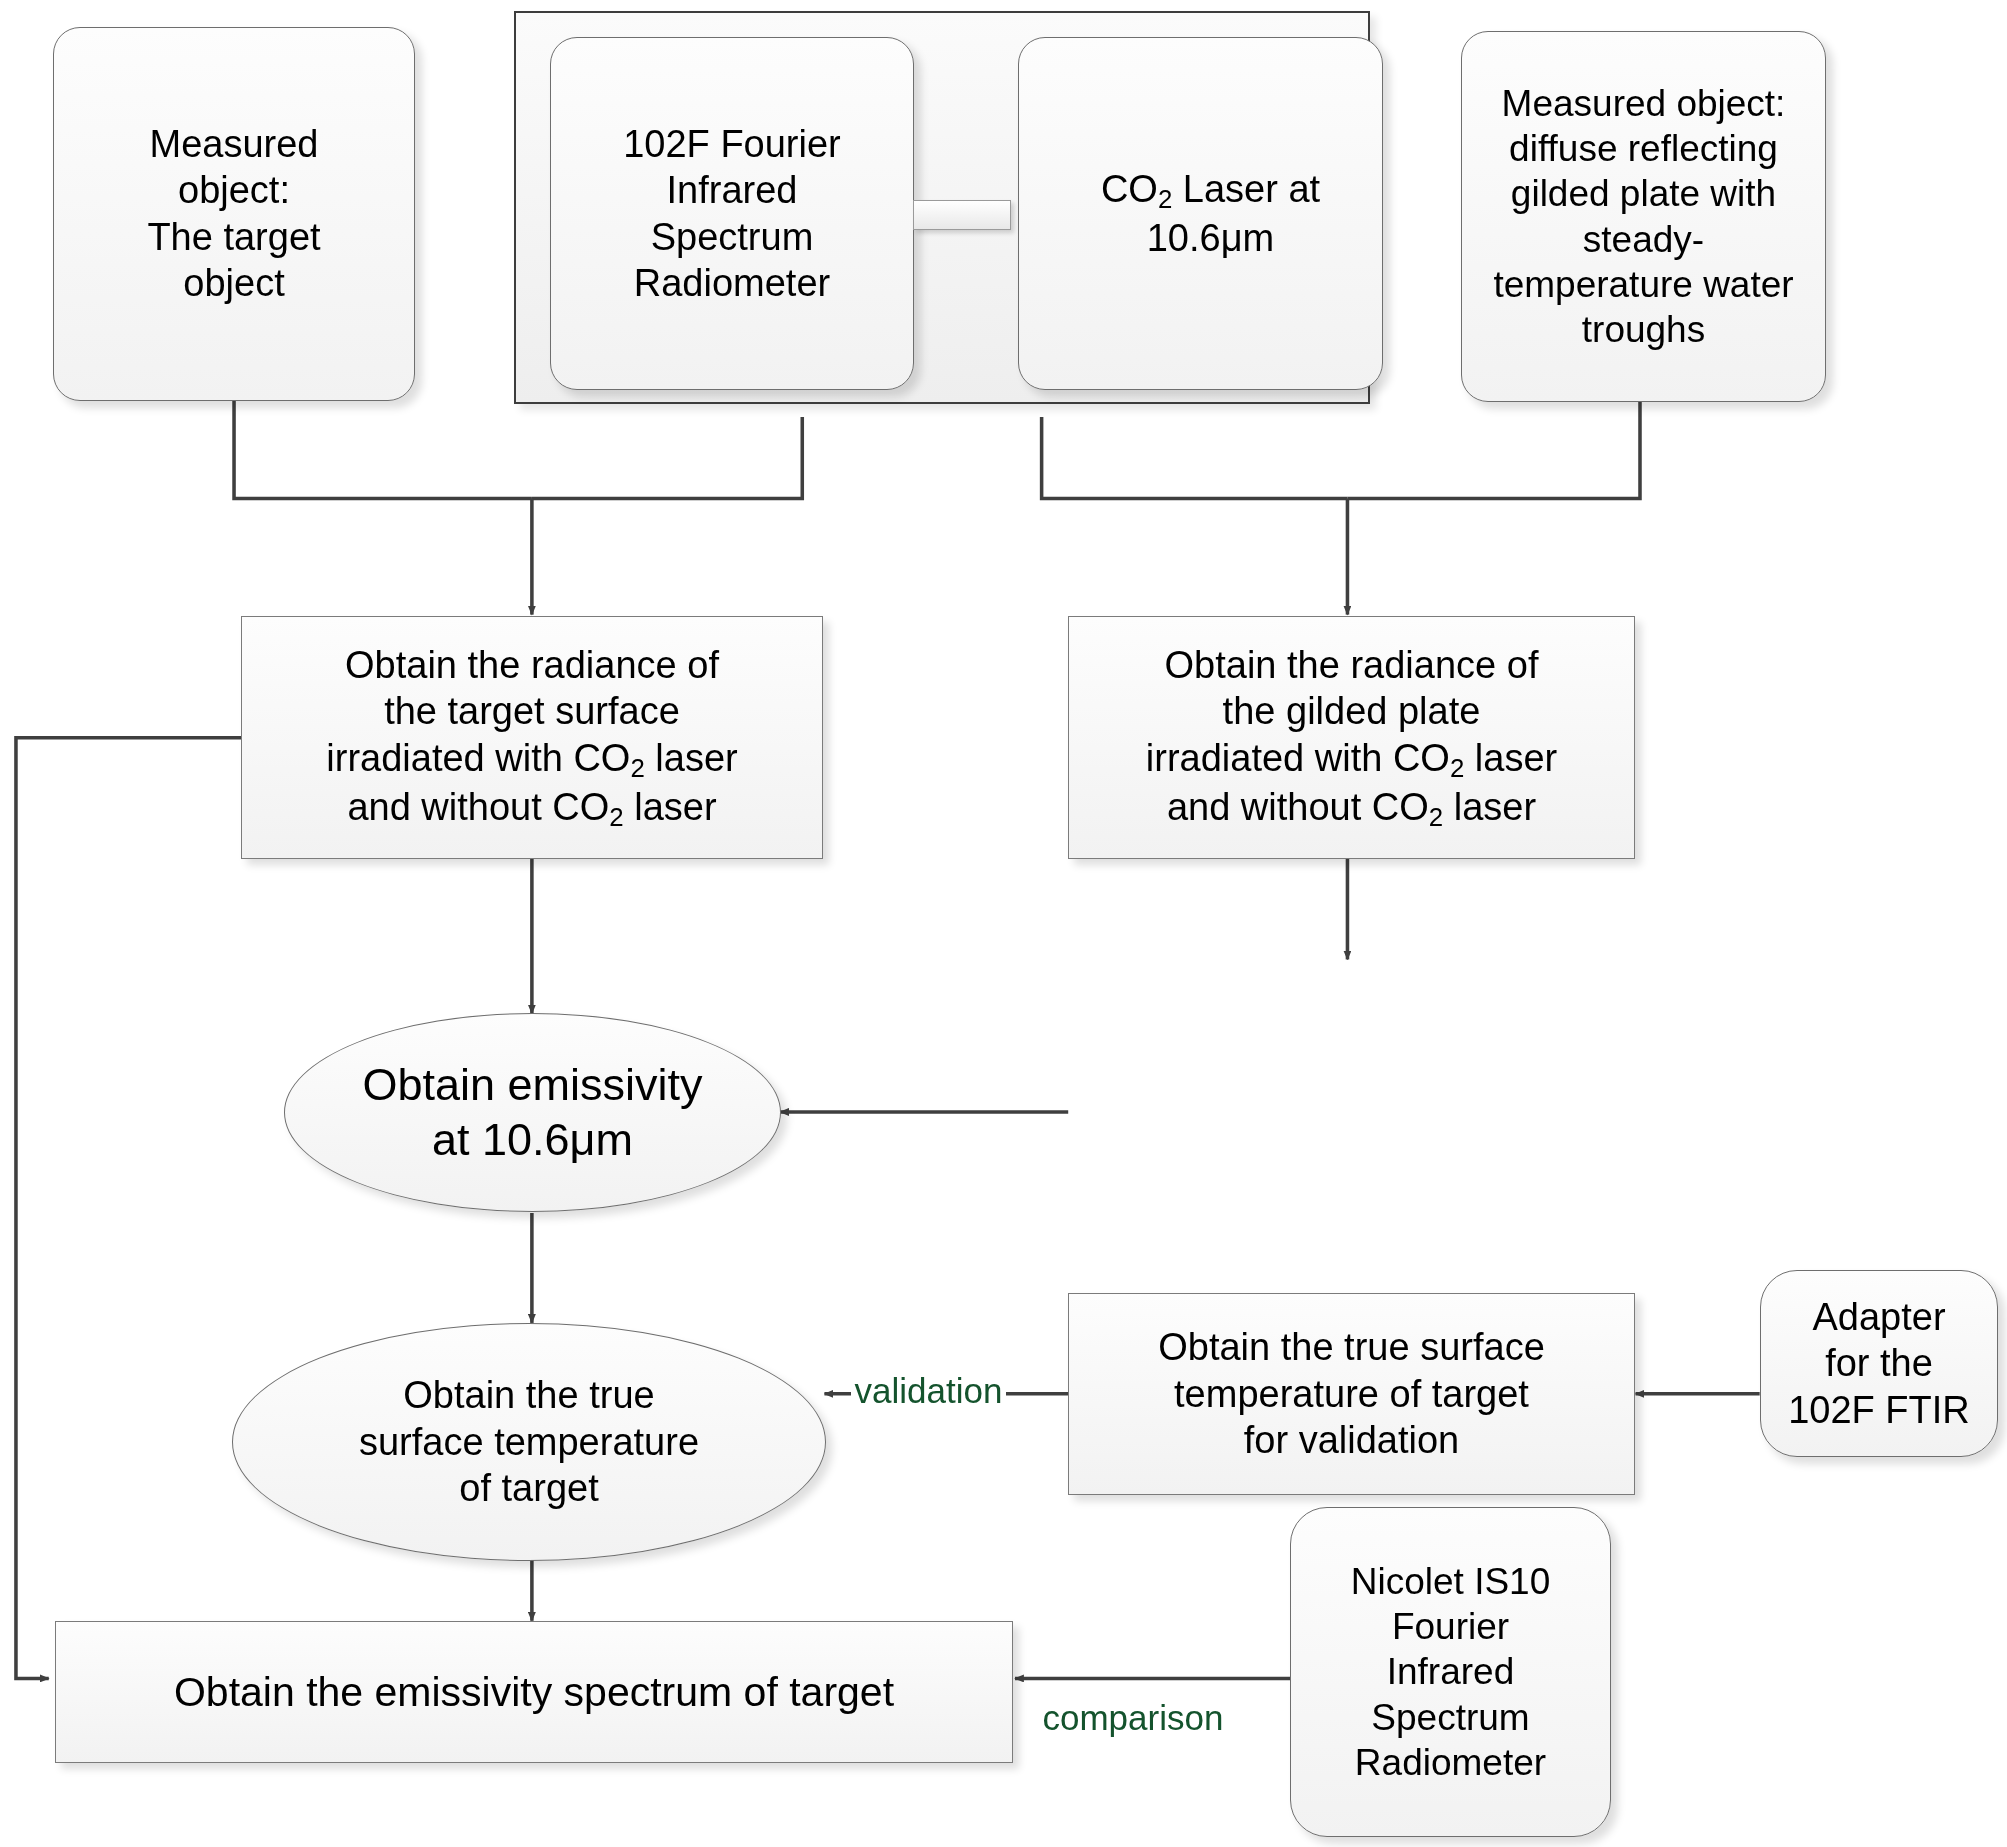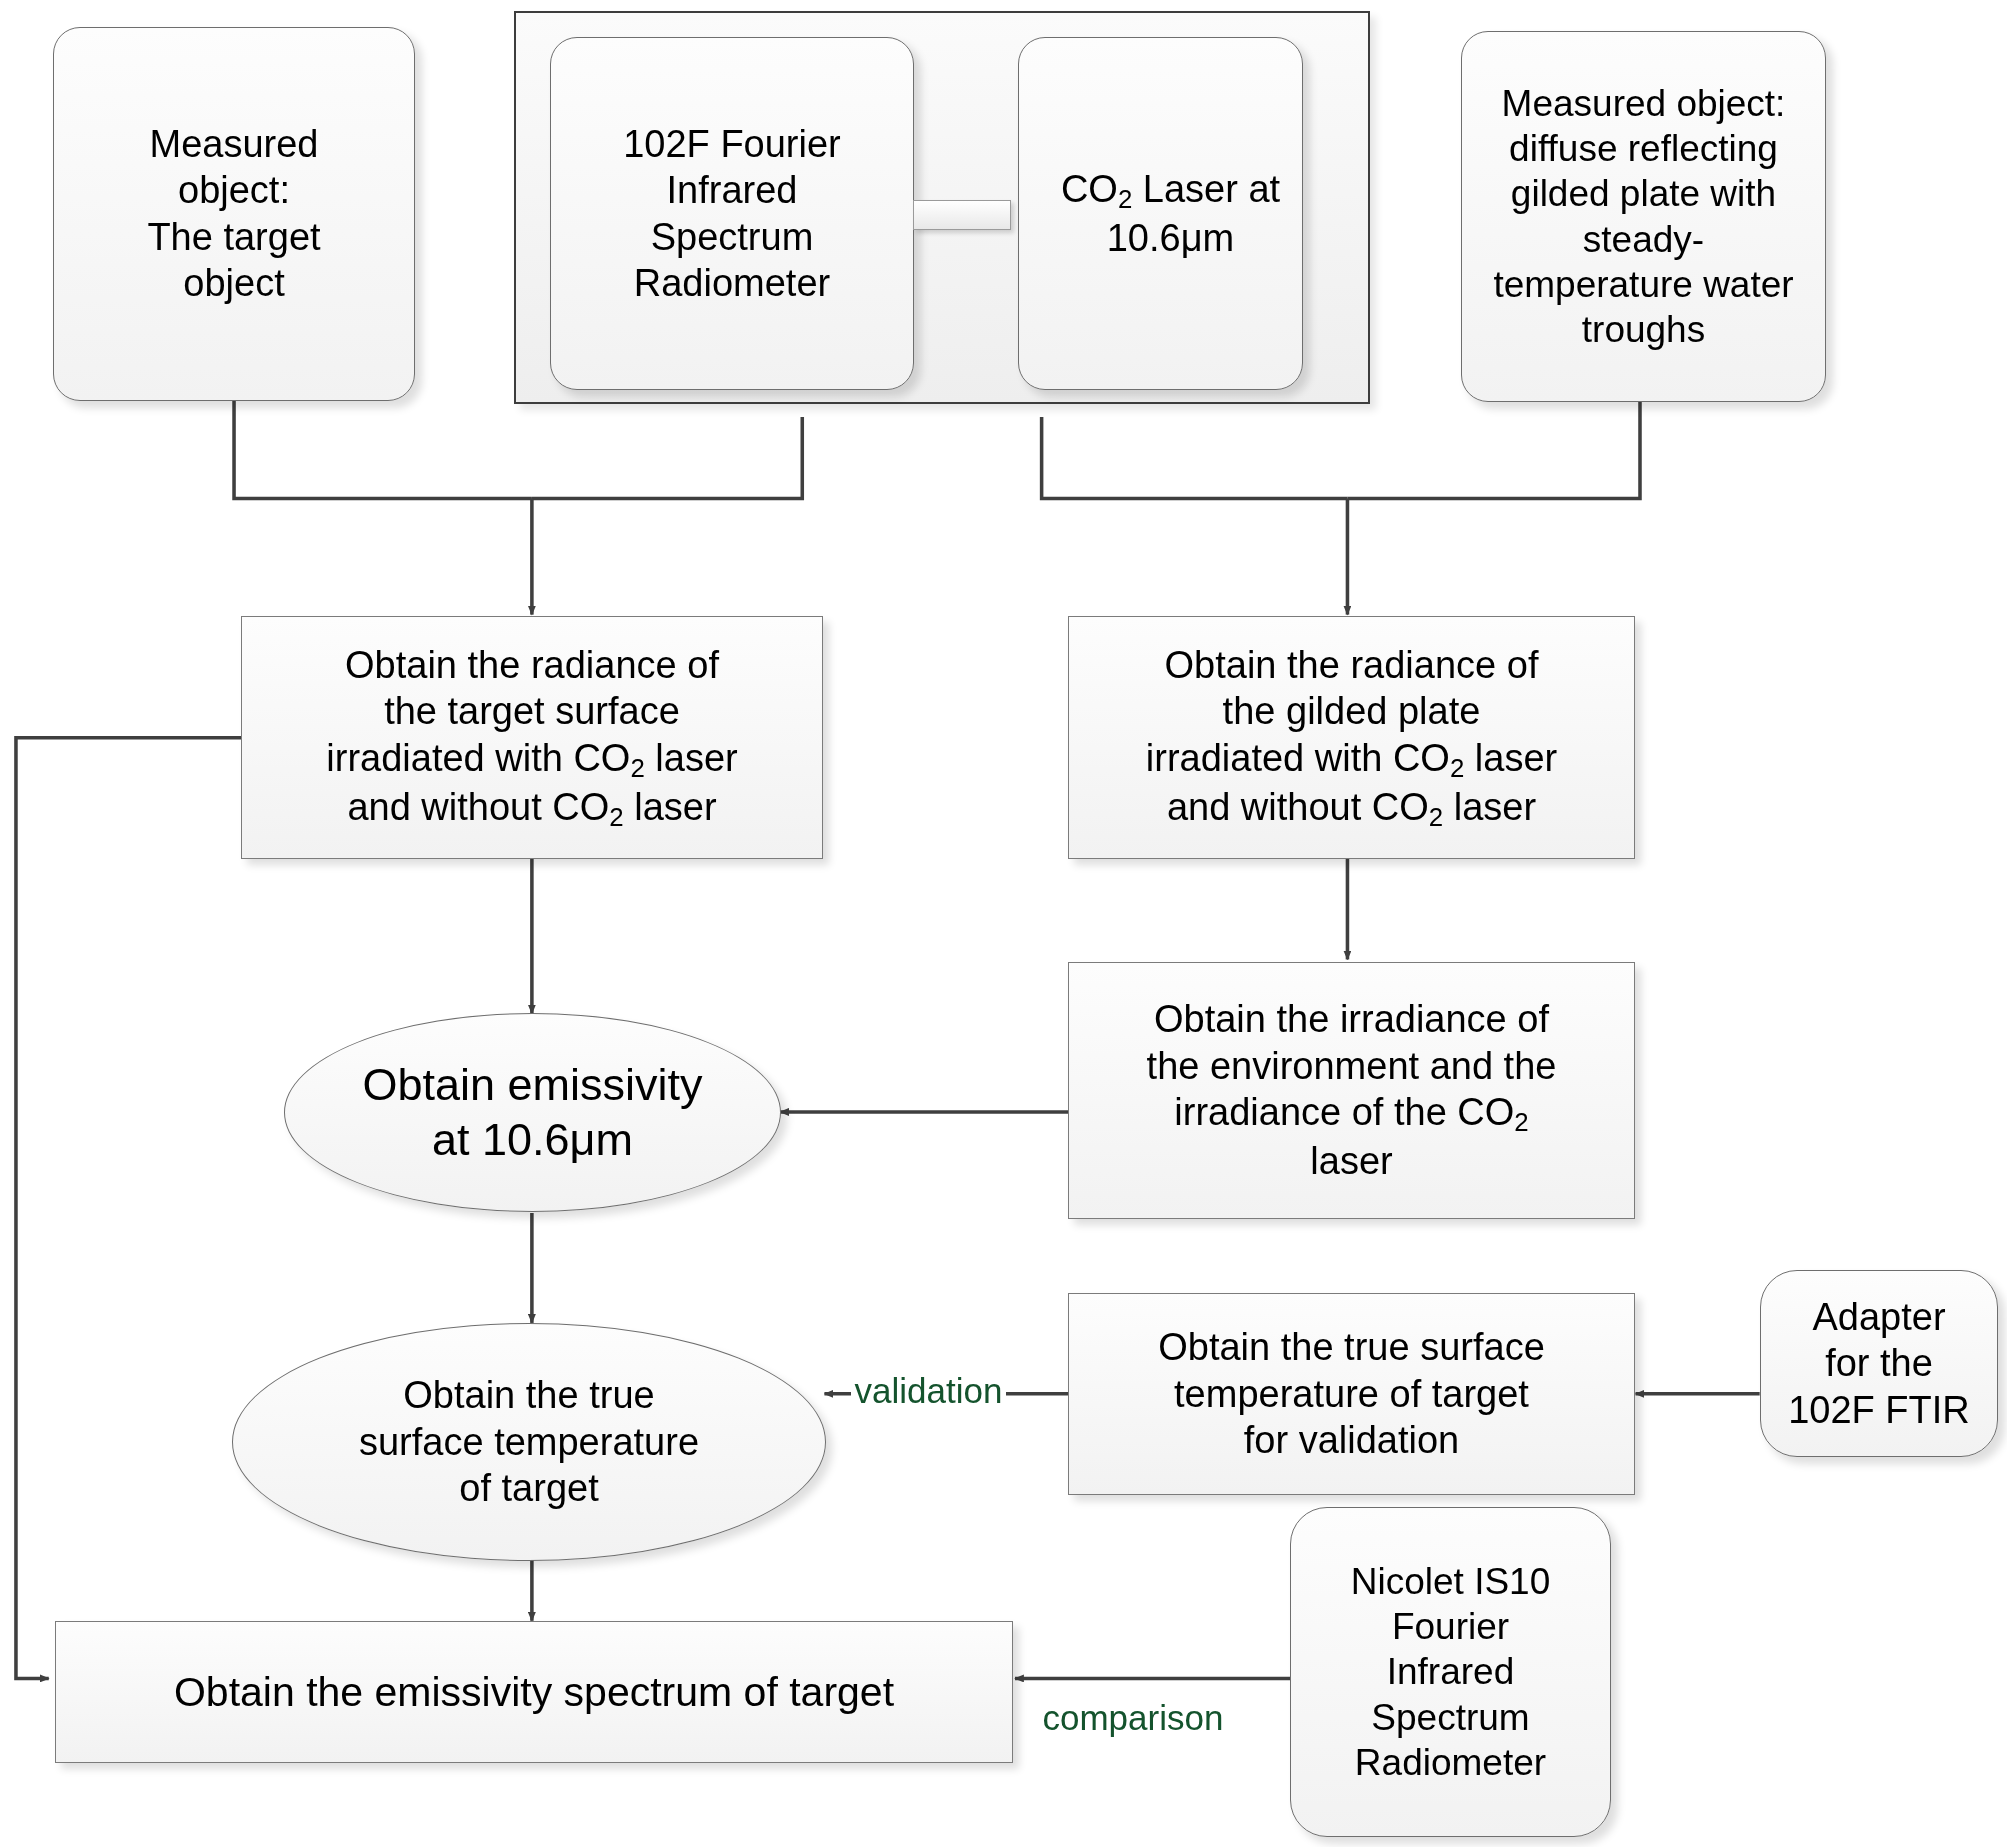--- a/index.html
+++ b/index.html
@@ -124,21 +124,21 @@
 The target
 object</div>
 
   <div class="node rounded" style="left:550px; top:37px; width:364px; height:353px; font-size:38px;">102F Fourier
 Infrared
 Spectrum
 Radiometer</div>
 
   <div class="connector-bar" style="left:913px; top:200px; width:98px; height:30px;"></div>
 
-  <div class="node rounded" style="left:1018px; top:37px; width:285px; height:353px; font-size:38px;padding-left:20px;">
+  <div class="node rounded" style="left:1018px; top:37px; width:365px; height:353px; font-size:38px;padding-left:20px;">
     <span><span>CO</span><sub>2</sub><span> Laser at</span><br><span>10.6μm</span></span>
   </div>
 
   <div class="node rounded" style="left:1461px; top:31px; width:365px; height:371px; font-size:37px;">Measured object:
 diffuse reflecting
 gilded plate with
 steady-
 temperature water
 troughs</div>
 
@@ -146,23 +146,20 @@
     <span><span>Obtain the radiance of</span><br><span>the target surface</span><br><span>irradiated with CO</span><sub>2</sub><span> laser</span><br><span>and without CO</span><sub>2</sub><span> laser</span></span>
   </div>
 
   <div class="node rect" style="left:1068px; top:616px; width:567px; height:243px; font-size:38px;">
     <span><span>Obtain the radiance of</span><br><span>the gilded plate</span><br><span>irradiated with CO</span><sub>2</sub><span> laser</span><br><span>and without CO</span><sub>2</sub><span> laser</span></span>
   </div>
 
   <div class="node ellipse" style="left:284px; top:1013px; width:497px; height:199px; font-size:45px;">Obtain emissivity
 at 10.6μm</div>
 
-  <div class="node rect" style="left:1068px; top:962px; width:567px; height:257px; font-size:38px;">
-    <span><span>Obtain the irradiance of</span><br><span>the environment and the</span><br><span>irradiance of the CO</span><sub>2</sub><br><span>laser</span></span>
-  </div>
 
   <div class="node ellipse" style="left:232px; top:1323px; width:594px; height:238px; font-size:38px;">Obtain the true
 surface temperature
 of target</div>
 
   <div class="node rect" style="left:1068px; top:1293px; width:567px; height:202px; font-size:38px;">Obtain the true surface
 temperature of target
 for validation</div>
 
   <div class="node rounded" style="left:1760px; top:1270px; width:238px; height:187px; font-size:38px; border-radius:37px;">Adapter

